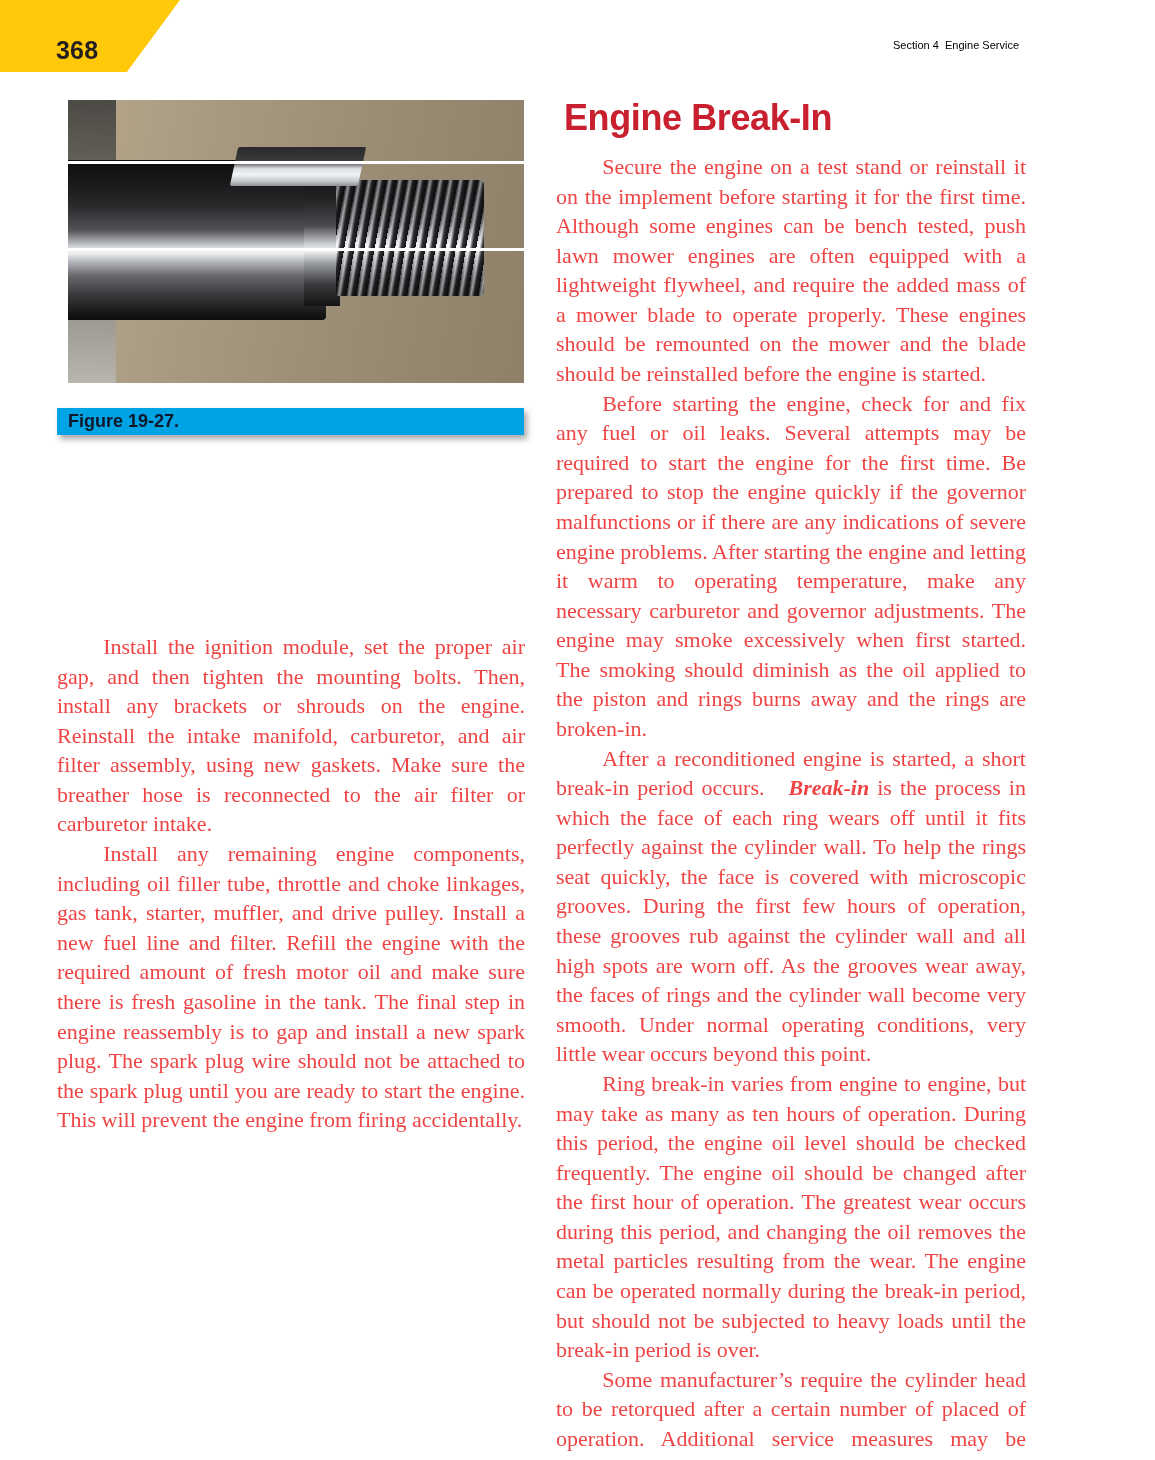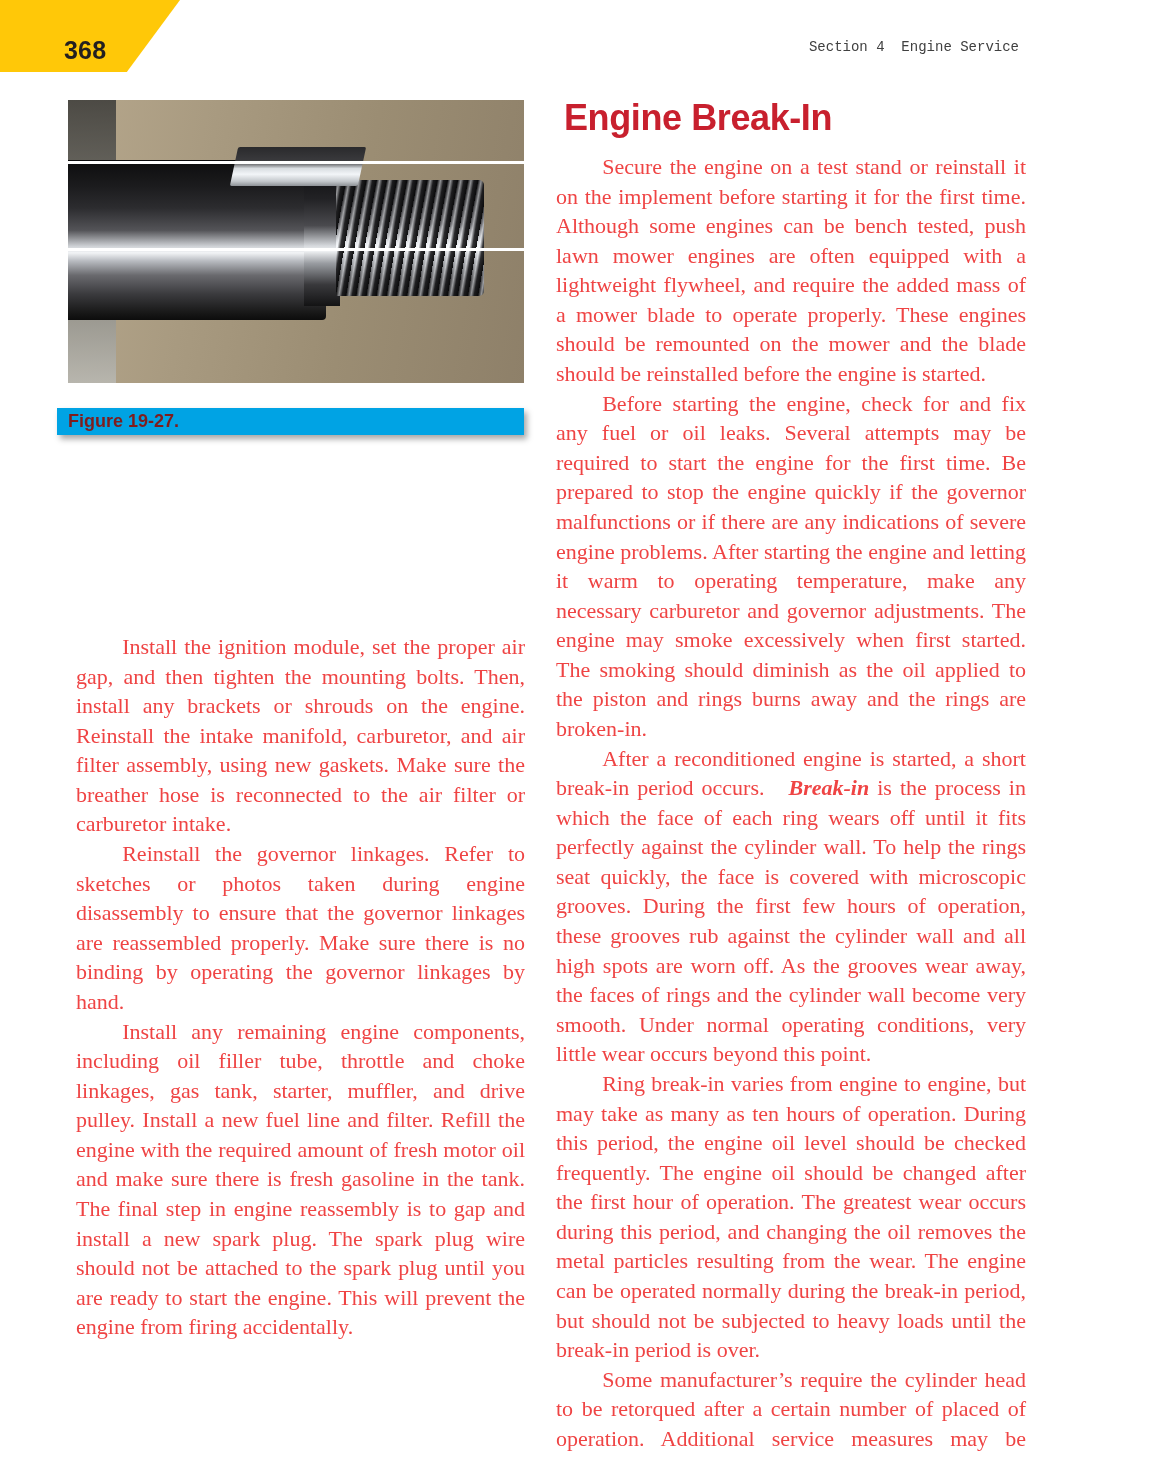--- a/index.html
+++ b/index.html
@@ -29,34 +29,34 @@
     left: -10px;
     width: 190px;
     height: 72px;
     background: #FFC808;
     clip-path: polygon(0 0, 100% 0, 72% 100%, 0 100%);
     filter: drop-shadow(2px 3px 3px rgba(0,0,0,0.35));
   }
   .page-number {
     position: absolute;
     top: 36px;
-    left: 64px;
+    left: 56px;
     font-family: "Liberation Sans", sans-serif;
     font-weight: bold;
     font-size: 25px;
     color: #231f20;
     letter-spacing: 0.2px;
   }
   .running-head {
     position: absolute;
     top: 39px;
     right: 136px;
-    font-family: Liberation Mono, monospace;
-    font-size: 14px;
-    color: #404040;
+    font-family: Liberation Sans, sans-serif;
+    font-size: 11px;
+    color: #000000;
     white-space: pre;
   }
 
   
   #content {
     position: absolute;
     top: 0; left: 0;
     width: 1155px;
     height: 1460px;
   }
@@ -172,21 +172,21 @@
     margin-top: 25px;
     box-shadow: 3px 4px 6px rgba(0,0,0,0.35);
   }
   .figure-bar-label {
     position: absolute;
     left: 11px;
     top: 3px;
     font-family: "Liberation Sans", sans-serif;
     font-weight: bold;
     font-size: 18px;
-    color: #7f1d1d;
+    color: #0f172a;
   }
   .figure-caption {
     margin-top: 12px;
     margin-left: 11px;
     width: 450px;
     font-family: "Liberation Sans", sans-serif;
     font-size: 16.5px;
     line-height: 1.37;
     color: #231f20;
   }
@@ -195,21 +195,21 @@
   .body-para {
     font-family: "Liberation Serif", serif;
     font-size: 22px;
     line-height: 1.345;
     text-align: justify;
     text-indent: 2.1em;
     margin: 0;
     color: #ef4444;
     hyphens: manual;
   }
-  #left-body { margin-top: 197px; margin-left: 19px; }
+  #left-body { margin-top: 197px; }
   .term {
     font-weight: bold;
     font-style: italic;
     margin-left: 16px;
   }
   .section-heading {
     font-family: "Liberation Sans", sans-serif;
     font-weight: bold;
     font-size: 36px;
     color: #C8202E;
@@ -241,21 +241,20 @@
         <div class="ref-line top"></div>
         <div class="ref-line bottom"></div>
       </div>
       <div class="figure-bar">
         <span class="figure-bar-label">Figure 19-27.</span>
       </div>
     </div>
 
     <div id="left-body">
       <p class="body-para">Install the ignition module, set the proper air gap, and then tighten the mounting bolts. Then, install any brackets or shrouds on the engine. Reinstall the intake manifold, carburetor, and air filter assembly, using new gaskets. Make sure the breather hose is reconnected to the air filter or carburetor intake.</p>
-      <p class="body-para">Reinstall the governor linkages. Refer to sketches or photos taken during engine disassembly to ensure that the governor linkages are reassembled properly. Make sure there is no binding by operating the governor linkages by hand.</p>
       <p class="body-para">Install any remaining engine components, including oil filler tube, throttle and choke linkages, gas tank, starter, muffler, and drive pulley. Install a new fuel line and filter. Refill the engine with the required amount of fresh motor oil and make sure there is fresh gasoline in the tank. The final step in engine reassembly is to gap and install a new spark plug. The spark plug wire should not be attached to the spark plug until you are ready to start the engine. This will prevent the engine from firing accidentally.</p>
     </div>
   </div>
 
   <div class="column" id="right-column">
     <h2 class="section-heading">Engine Break-In</h2>
     <p class="body-para">Secure the engine on a test stand or reinstall it on the implement before starting it for the first time. Although some engines can be bench tested, push lawn mower engines are often equipped with a lightweight flywheel, and require the added mass of a mower blade to operate properly. These engines should be remounted on the mower and the blade should be reinstalled before the engine is started.</p>
     <p class="body-para">Before starting the engine, check for and fix any fuel or oil leaks. Several attempts may be required to start the engine for the first time. Be prepared to stop the engine quickly if the governor malfunctions or if there are any indications of severe engine problems. After starting the engine and letting it warm to operating temperature, make any necessary carburetor and governor adjustments. The engine may smoke excessively when first started. The smoking should diminish as the oil applied to the piston and rings burns away and the rings are broken-in.</p>
     <p class="body-para"><span>After a reconditioned engine is started, a short break-in period occurs. </span><span class="term">Break-in</span><span> is the process in which the face of each ring wears off until it fits perfectly against the cylinder wall. To help the rings seat quickly, the face is covered with microscopic grooves. During the first few hours of operation, these grooves rub against the cylinder wall and all high spots are worn off. As the grooves wear away, the faces of rings and the cylinder wall become very smooth. Under normal operating conditions, very little wear occurs beyond this point.</span></p>
     <p class="body-para">Ring break-in varies from engine to engine, but may take as many as ten hours of operation. During this period, the engine oil level should be checked frequently. The engine oil should be changed after the first hour of operation. The greatest wear occurs during this period, and changing the oil removes the metal particles resulting from the wear. The engine can be operated normally during the break-in period, but should not be subjected to heavy loads until the break-in period is over.</p>

